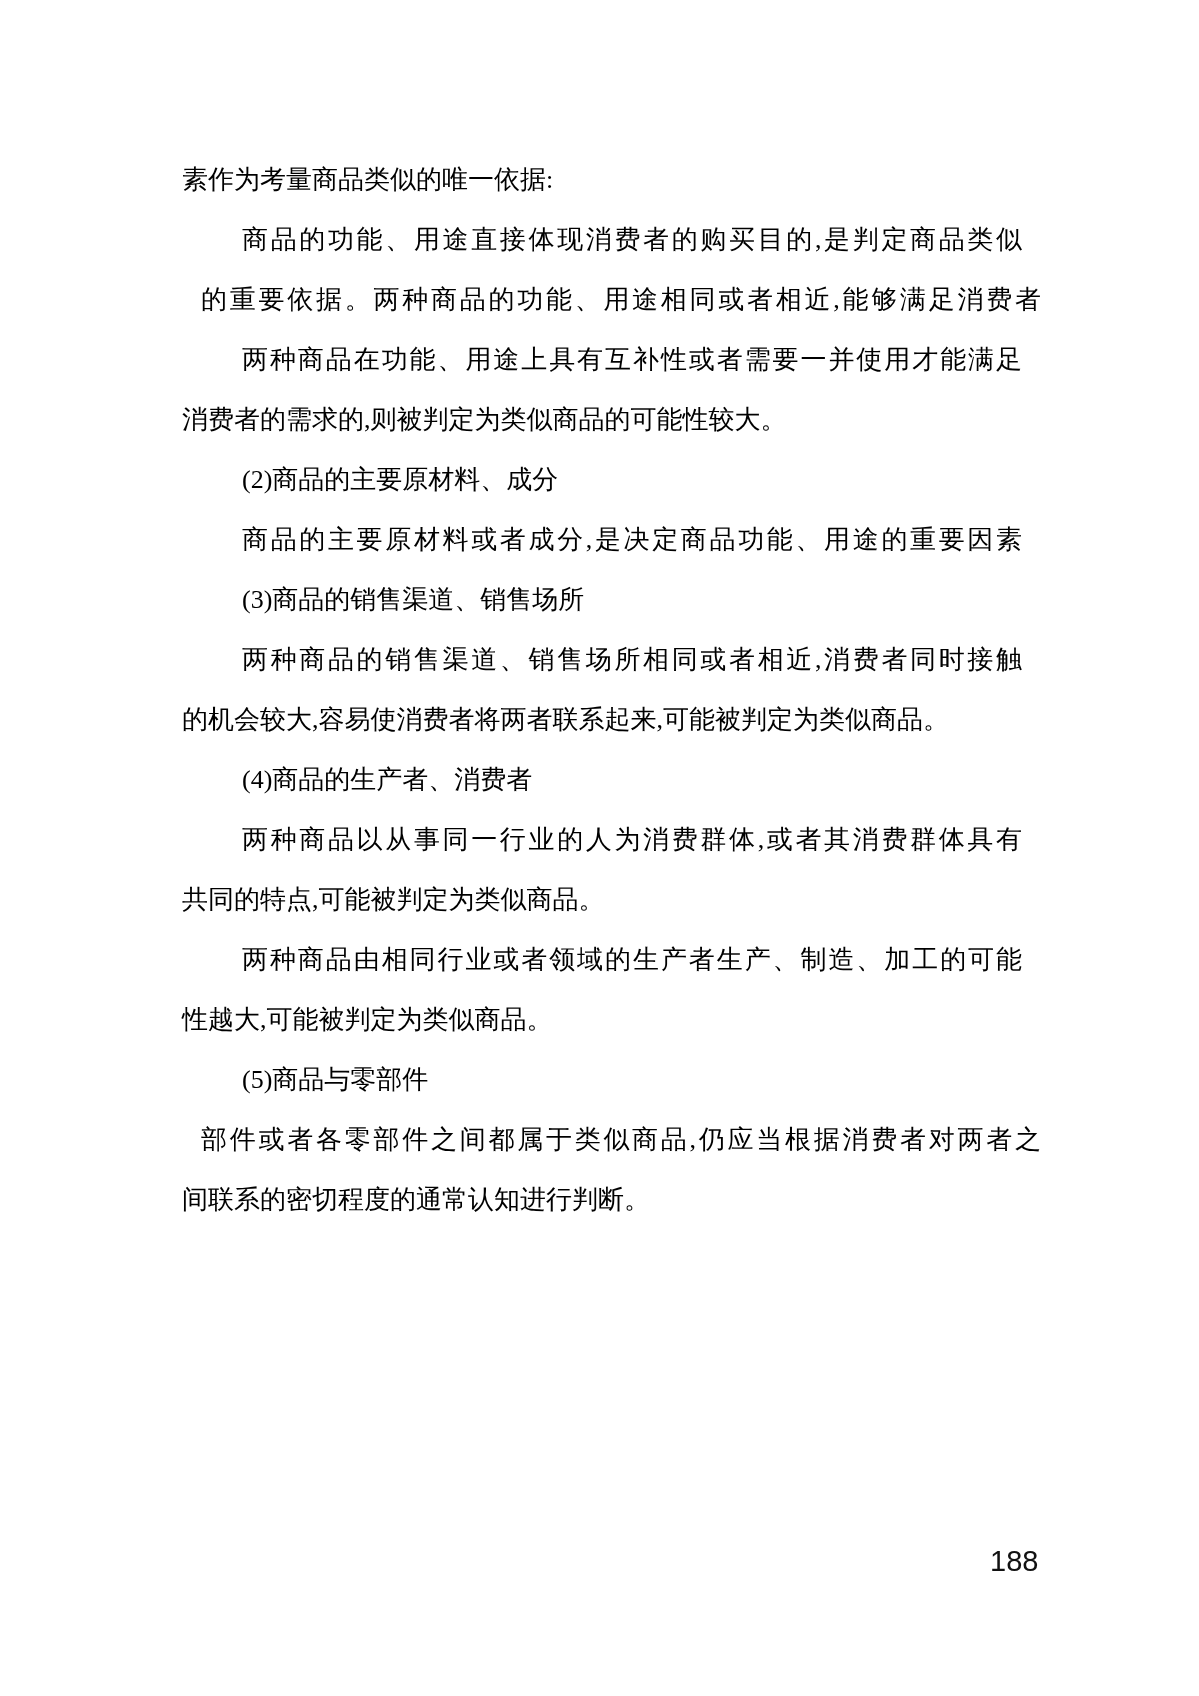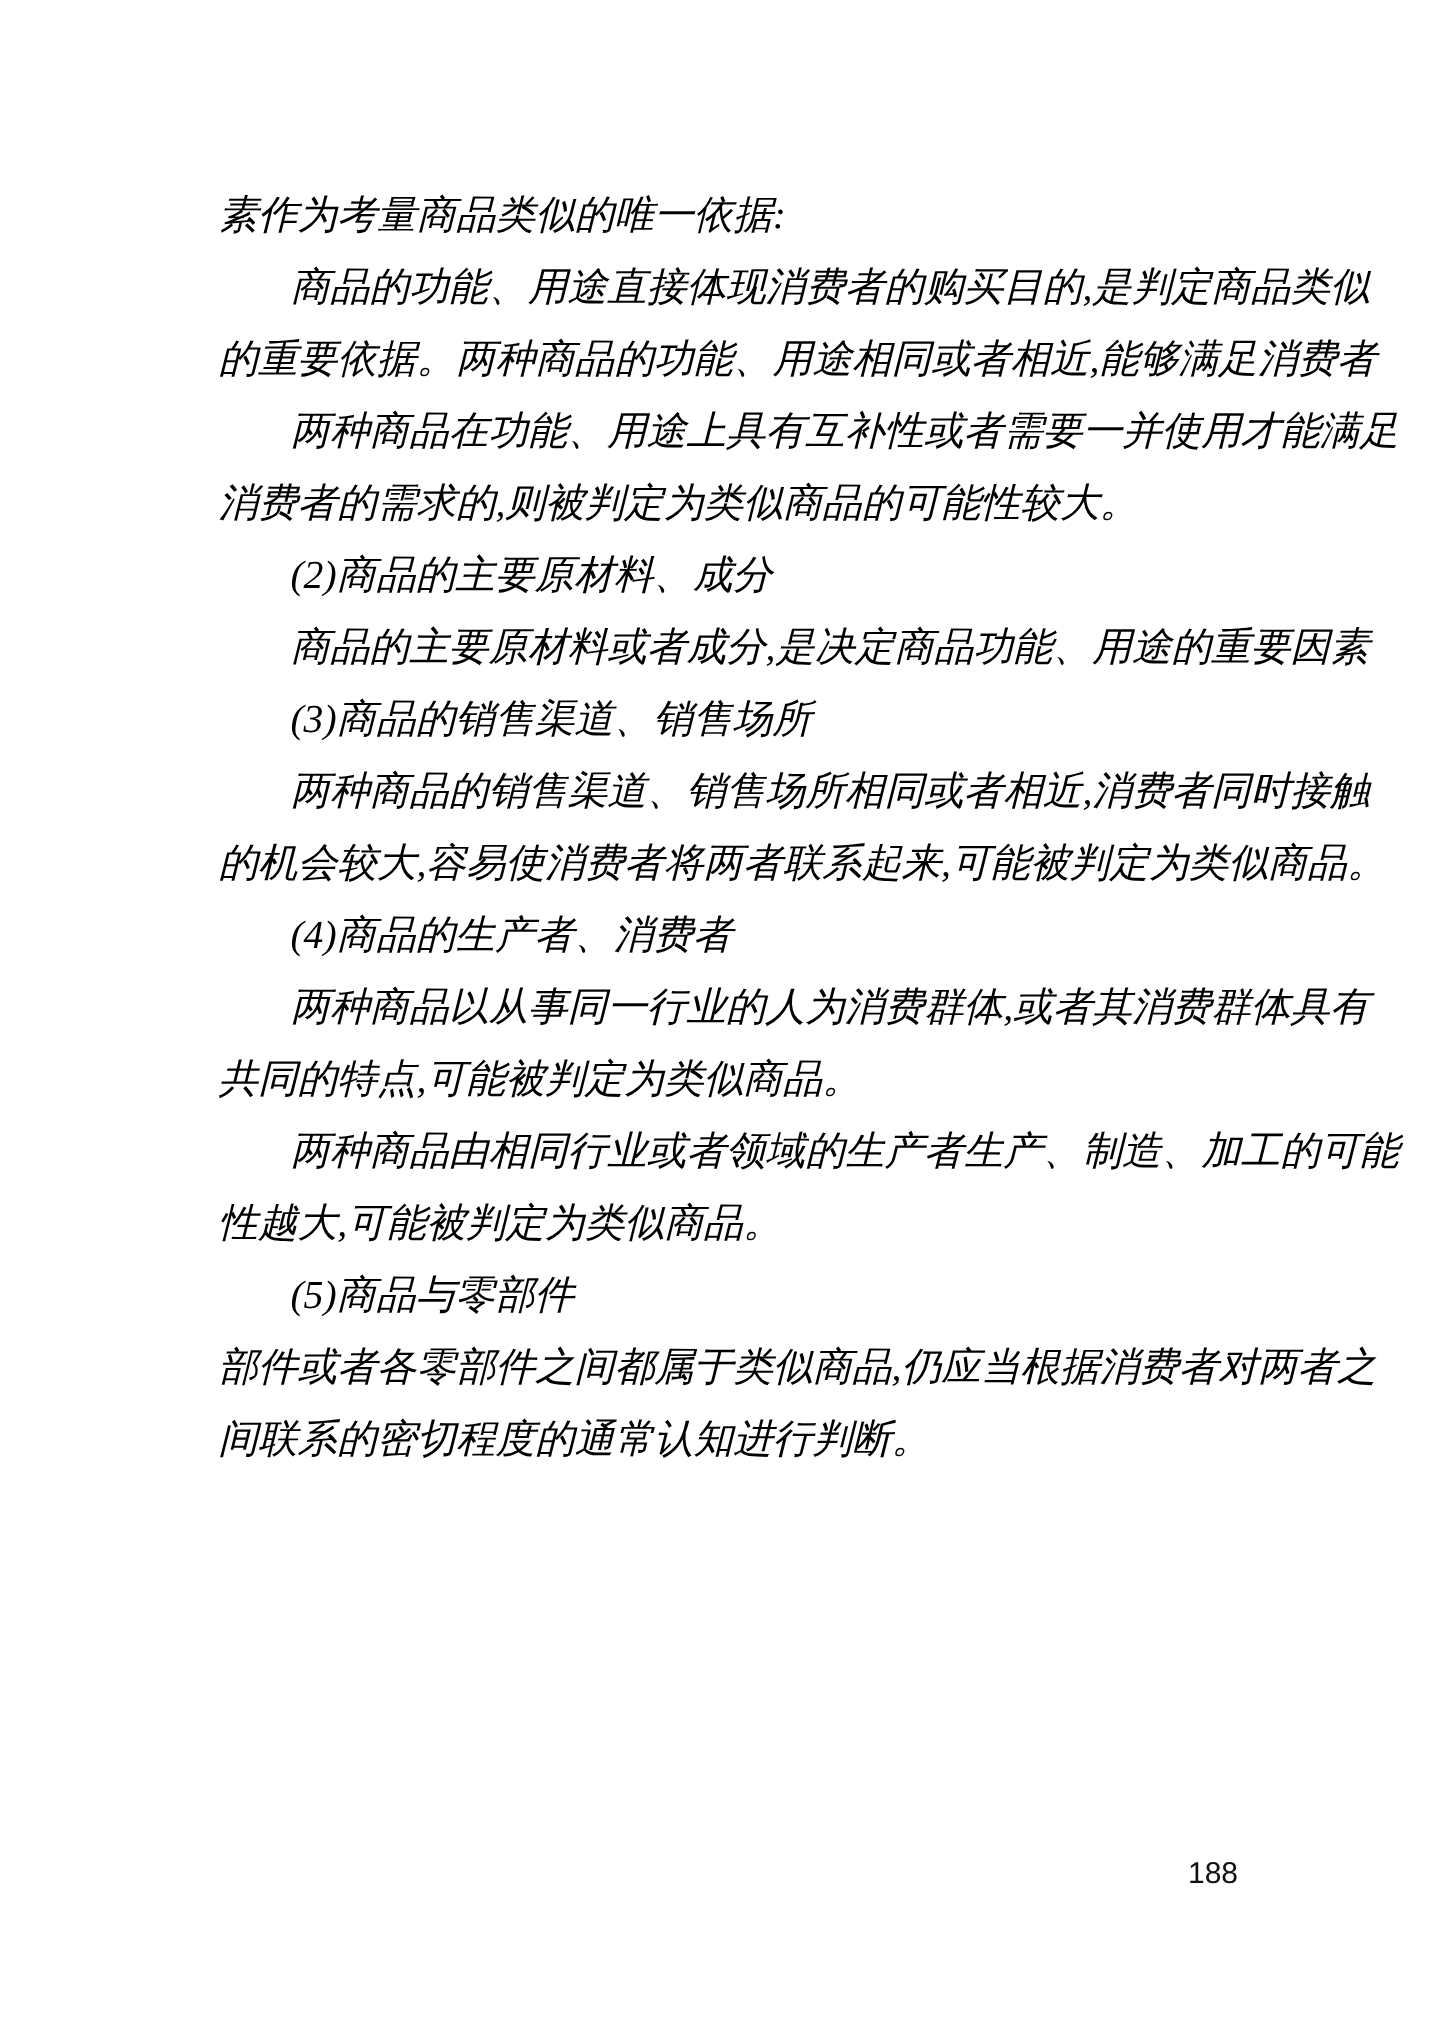--- a/index.html
+++ b/index.html
@@ -14,43 +14,42 @@
     overflow: hidden;
   }
   .textblock {
     position: absolute;
     left: 182px;
     top: 150px;
     width: 840px;
   }
   .para { margin: 0; padding: 0; }
   .ln {
-    font-size: 33px;
+    font-size: 26px;
     line-height: 60px;
     height: 60px;
     white-space: nowrap;
     letter-spacing: 0;
     text-align: left;
-    font-style: italic;
   }
   
   .ln.fill {
     text-align: justify;
     text-align-last: justify;
   }
   
   .ln.ind { padding-left: 60px; }
   .ln.ind.fill { width: 780px; }
-  .ln.fill:not(.ind) { width: 840px; }
+  .ln.fill:not(.ind) { width: 840px; margin-left: 19px; }
   .page-number {
     position: absolute;
     left: 990px;
     top: 1546px;
     font-family: "Liberation Sans", "DejaVu Sans", sans-serif;
-    font-size: 25px;
+    font-size: 29px;
     line-height: 30px;
     color: #111111;
   }
 </style>
 </head>
 <body>
 
 <div class="page">
 
   <div class="textblock">

